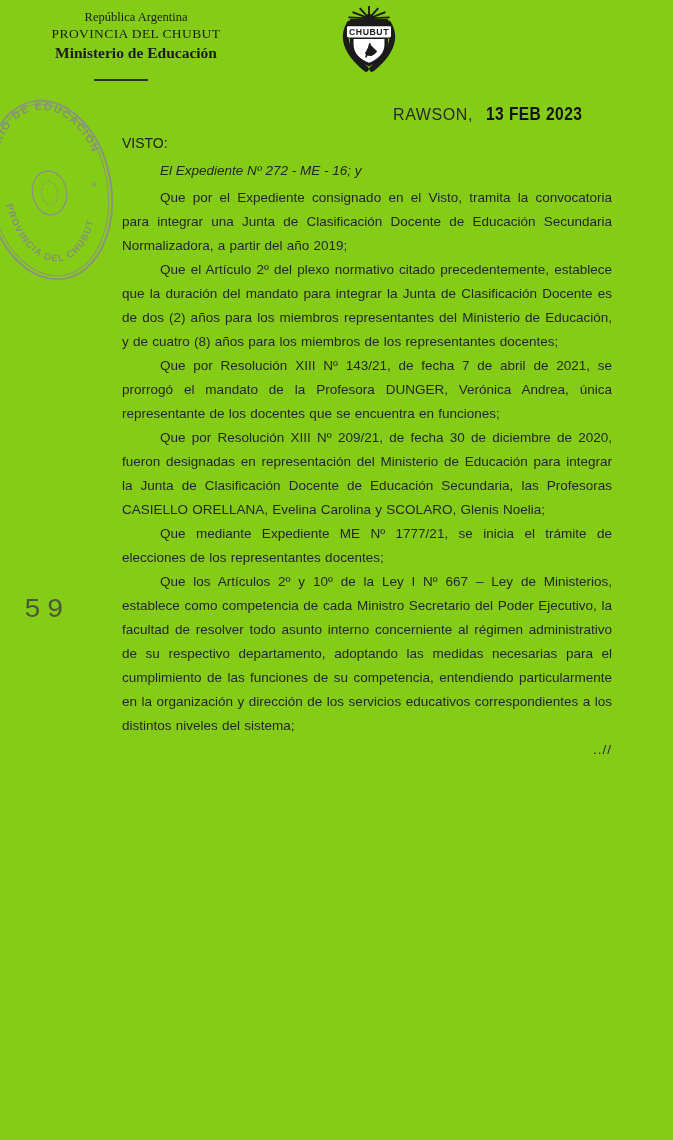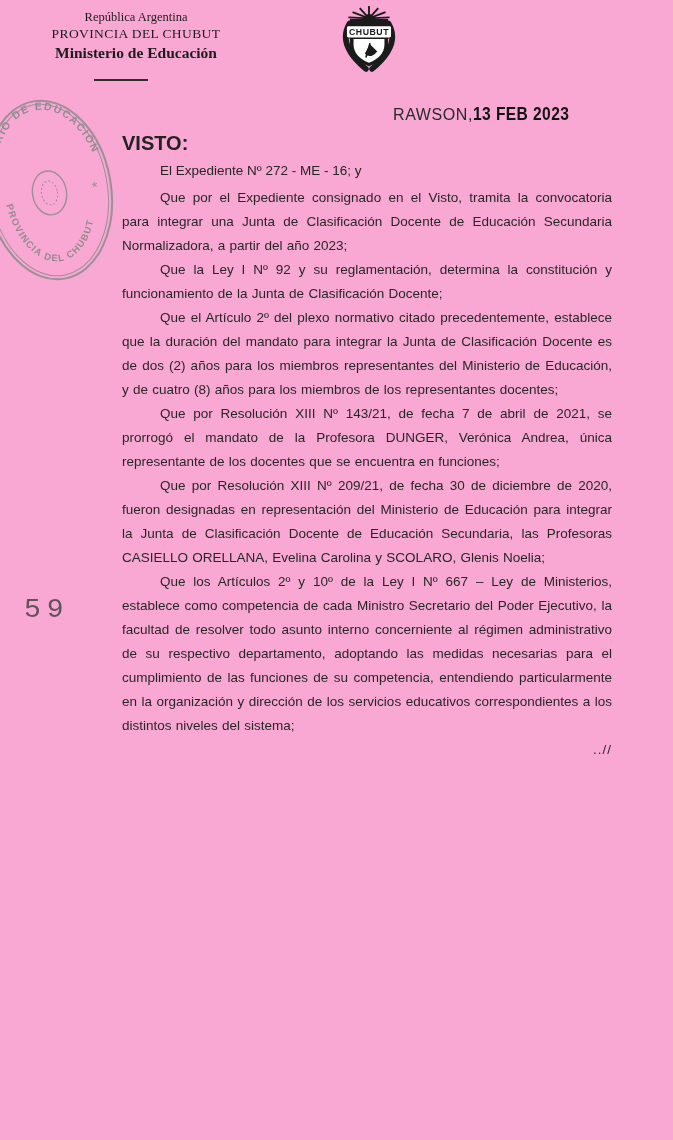--- a/index.html
+++ b/index.html
@@ -1,55 +1,55 @@
 <!DOCTYPE html>
 <html><head>
 <meta charset="utf-8">
 <style>
   html,body { margin:0; padding:0; background:#e8e8e8; }
   .page {
     position:relative; width:673px; height:1140px; margin:0 auto;
-    background:#f9a8d4; overflow:hidden;
+    background:#84cc16; overflow:hidden;
     font-family:"Liberation Sans", sans-serif; color:#262626;
   }
 
   
   .letterhead {
     position:absolute; top:10px; left:40px; width:192px; text-align:center;
     font-family:"Liberation Serif", serif; color:#1c1c1c;
   }
   .lh1 { font-size:12.5px; }
   .lh2 { font-size:13.5px; letter-spacing:.4px; margin-top:1px; }
   .lh3 { font-size:15.5px; font-weight:700; margin-top:2px; }
   .lh-rule { width:54px; height:1.6px; background:#2f2f2f; margin:17px 0 0 54px; }
 
   
   .crest { position:absolute; left:336px; top:4px; width:66px; height:68px; }
 
   
   .stamp { position:absolute; left:-24px; top:94px; width:152px; height:192px; opacity:.88; }
 
   
-  .dateline { position:absolute; left:393px; top:103px; display:flex; align-items:baseline; gap:0; white-space:nowrap; }
+  .dateline { position:absolute; left:393px; top:103px; display:flex; align-items:baseline; gap:13px; white-space:nowrap; }
   .place { font-size:16px; letter-spacing:.6px; color:#2a2a2a; }
   .datestamp {
     font-size:19px; font-weight:700; letter-spacing:.5px; color:#141414;
     display:inline-block; transform:scaleX(.82); transform-origin:left bottom;
   }
 
   
   .pagenum {
     position:absolute; left:24px; top:594px; font-size:28px; letter-spacing:6px;
     color:#3d3d3d; font-family:Liberation Mono, monospace; opacity:.8;
   }
 
   
   .doc-body { position:absolute; left:122px; top:130px; width:490px; }
-  .label-line { font-size:20px; line-height:26px; color:#222;font-weight:bold; }
-  .visto-text { font-size:13.5px; line-height:30px; text-indent:38px; margin:0; }
+  .label-line { font-size:14px; line-height:26px; color:#222; }
+  .visto-text { font-size:13.5px; line-height:30px; text-indent:38px; margin:0;font-style:italic; }
   .para {
     margin:0; font-size:13.5px; line-height:24px; text-align:justify;
     text-indent:38px; color:#272727; word-spacing:.5px;
   }
   .cont { text-align:right; font-size:13.5px; letter-spacing:1px; margin-top:4px; color:#2a2a2a; }
 </style>
 </head>
 <body>
 
 <div class="page">
@@ -100,23 +100,23 @@
     <span class="place">RAWSON,</span>
     <span class="datestamp">13 FEB 2023</span>
   </div>
 
   <div class="pagenum">59</div>
 
   <div class="doc-body">
     <div class="label-line">VISTO:</div>
     <p class="visto-text">El Expediente Nº 272 - ME - 16; y</p>
 
-    <p class="para">Que por el Expediente consignado en el Visto, tramita la convocatoria para integrar una Junta de Clasificación Docente de Educación Secundaria Normalizadora, a partir del año 2023;</p>
-    <p class="para">Que la Ley I Nº 92 y su reglamentación, determina la constitución y funcionamiento de la Junta de Clasificación Docente;</p>
+    <p class="para">Que por el Expediente consignado en el Visto, tramita la convocatoria para integrar una Junta de Clasificación Docente de Educación Secundaria Normalizadora, a partir del año 2019;</p>
     <p class="para">Que el Artículo 2º del plexo normativo citado precedentemente, establece que la duración del mandato para integrar la Junta de Clasificación Docente es de dos (2) años para los miembros representantes del Ministerio de Educación, y de cuatro (8) años para los miembros de los representantes docentes;</p>
     <p class="para">Que por Resolución XIII Nº 143/21, de fecha 7 de abril de 2021, se prorrogó el mandato de la Profesora DUNGER, Verónica Andrea, única representante de los docentes que se encuentra en funciones;</p>
     <p class="para">Que por Resolución XIII Nº 209/21, de fecha 30 de diciembre de 2020, fueron designadas en representación del Ministerio de Educación para integrar la Junta de Clasificación Docente de Educación Secundaria, las Profesoras CASIELLO ORELLANA, Evelina Carolina y SCOLARO, Glenis Noelia;</p>
+    <p class="para">Que mediante Expediente ME Nº 1777/21, se inicia el trámite de elecciones de los representantes docentes;</p>
     <p class="para">Que los Artículos 2º y 10º de la Ley I Nº 667 – Ley de Ministerios, establece como competencia de cada Ministro Secretario del Poder Ejecutivo, la facultad de resolver todo asunto interno concerniente al régimen administrativo de su respectivo departamento, adoptando las medidas necesarias para el cumplimiento de las funciones de su competencia, entendiendo particularmente en la organización y dirección de los servicios educativos correspondientes a los distintos niveles del sistema;</p>
 
     <div class="cont">..//</div>
   </div>
 
 </div>
 
 </body></html>

